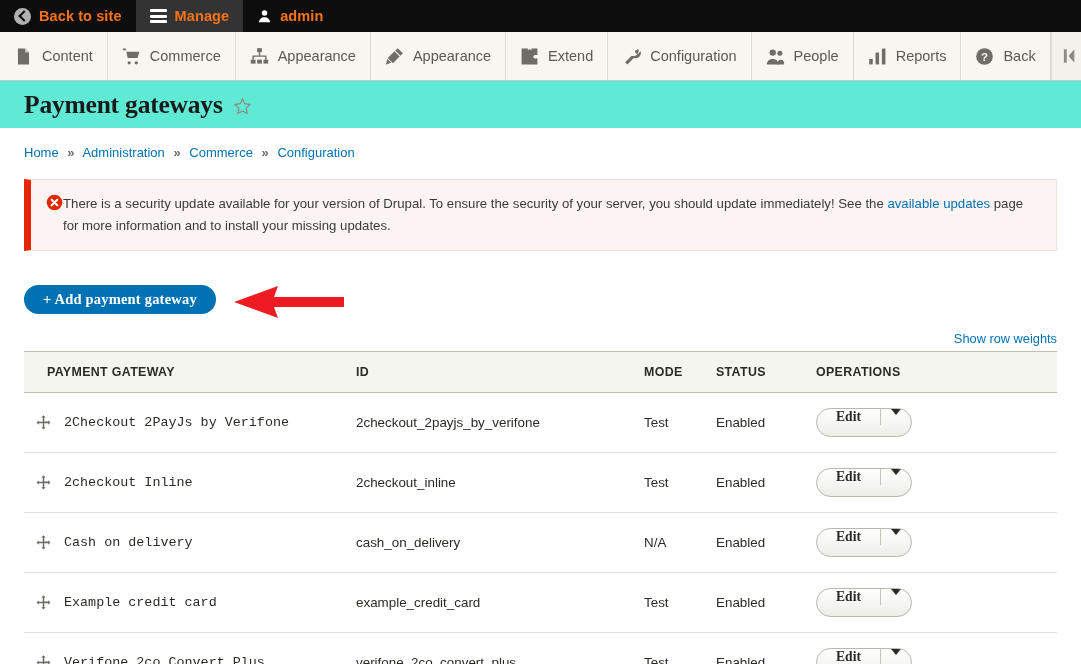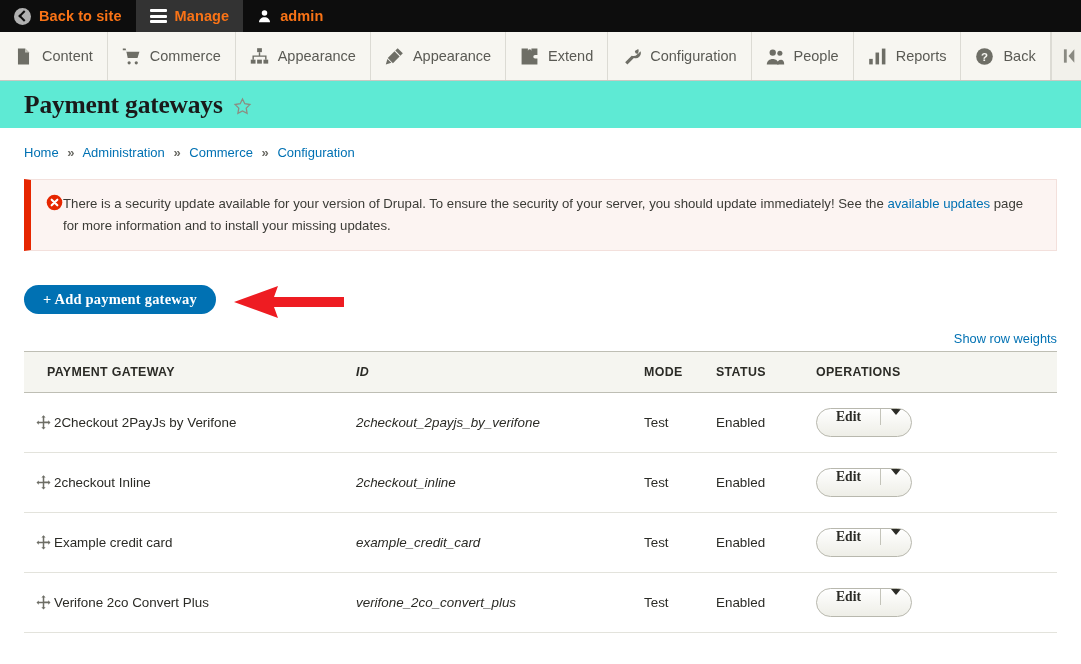--- a/index.html
+++ b/index.html
@@ -181,26 +181,26 @@
   }
   table.gw thead th.c-name { padding-left: 23px; }
   table.gw tbody td {
     border-bottom: 1px solid #e3e3dc;
     font-size: 13.4px;
     color: #2b2b26;
     padding: 15px 0;
     vertical-align: middle;
   }
   .c-name  { width: 332px; }
-  .c-id    { width: 288px; font-style: italic; }
+  .c-id    { width: 288px; }
   .c-mode  { width: 72px; }
   .c-stat  { width: 100px; }
   .c-ops   { width: auto; }
 
-  .name-cell { display: flex; align-items: flex-end; gap: 3px; padding-left: 12px; }
+  .name-cell { display: flex; align-items: flex-end; gap: 13px; padding-left: 12px; font-family: Liberation Mono, monospace; }
   .ico-drag { width: 15px; height: 15px; flex: none; cursor: move; display:block; }
 
   
   .dropbutton {
     display: inline-flex;
     align-items: flex-start;
     height: 29px;
     border: 1px solid #b8b8ae;
     border-radius: 15px;
     background: linear-gradient(to bottom, #ffffff 0%, #eeeee7 100%);
@@ -438,20 +438,41 @@
         <td class="c-ops">
           <span class="dropbutton">
             <span class="db-main">Edit</span>
             <span class="db-toggle">
               <span class="caret"></span>
             </span>
           </span>
         </td>
       </tr>
 
+      <tr>
+        <td class="c-name">
+          <div class="name-cell">
+            <svg class="ico-drag" viewBox="0 0 24 24">
+              <path fill="#6e6e66" d="M12 0.5l3.4 3.6h-2.2v6.4h6.4V8.3L23.2 12l-3.6 3.4v-2.2h-6.4v6.4h2.2L12 23.2l-3.4-3.6h2.2v-6.4H4.4v2.2L.8 12l3.6-3.4v2.2h6.4V4.1H8.6z"></path>
+            </svg>
+            <span>Cash on delivery</span>
+          </div>
+        </td>
+        <td class="c-id">cash_on_delivery</td>
+        <td class="c-mode">N/A</td>
+        <td class="c-stat">Enabled</td>
+        <td class="c-ops">
+          <span class="dropbutton">
+            <span class="db-main">Edit</span>
+            <span class="db-toggle">
+              <span class="caret"></span>
+            </span>
+          </span>
+        </td>
+      </tr>
 
       <tr>
         <td class="c-name">
           <div class="name-cell">
             <svg class="ico-drag" viewBox="0 0 24 24">
               <path fill="#6e6e66" d="M12 0.5l3.4 3.6h-2.2v6.4h6.4V8.3L23.2 12l-3.6 3.4v-2.2h-6.4v6.4h2.2L12 23.2l-3.4-3.6h2.2v-6.4H4.4v2.2L.8 12l3.6-3.4v2.2h6.4V4.1H8.6z"></path>
             </svg>
             <span>Example credit card</span>
           </div>
         </td>

